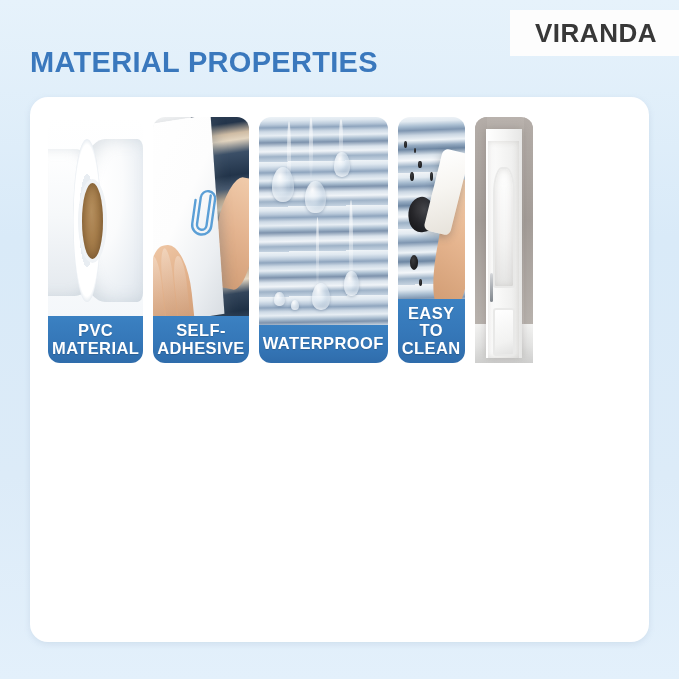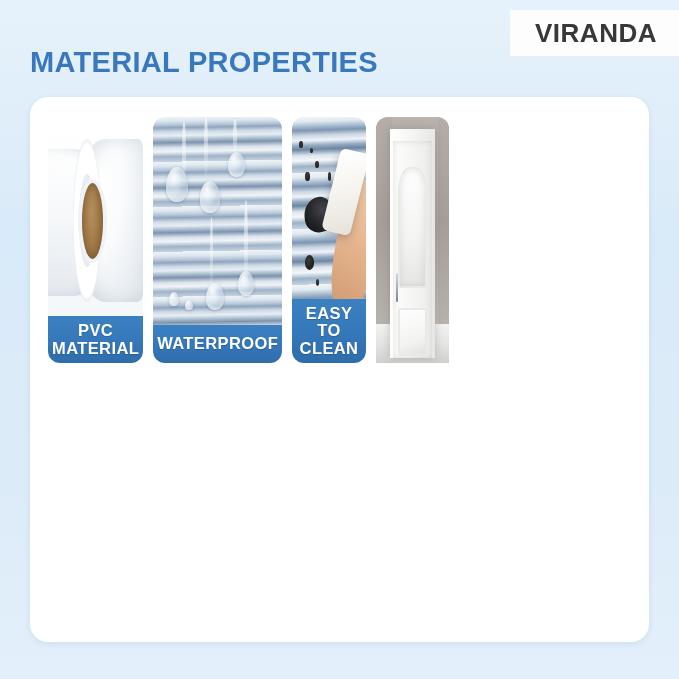--- a/index.html
+++ b/index.html
@@ -386,20 +386,39 @@
           <div class="pvc-bg"></div>
           <div class="pvc-sheet"></div>
           <div class="pvc-roll"></div>
           <div class="pvc-rings"></div>
           <div class="pvc-core"></div>
         </div>
         <div class="tile-label">PVC MATERIAL</div>
       </div>
 
 
+      <div class="tile">
+        <div class="tile-photo">
+          <div class="sa-bg"></div>
+          <div class="sa-marble"></div>
+          <div class="sa-hand-r"></div>
+          <div class="sa-backing"></div>
+          <div class="sa-clip">
+            <svg width="26" height="60" viewBox="0 0 26 60">
+              <path d="M13 6v38a6 6 0 0 1-12 0V10a9 9 0 0 1 18 0v34a12 12 0 0 1-24 0V14" transform="translate(6,1) scale(0.8)" stroke="#5b9fd6" stroke-width="3" fill="none" stroke-linecap="round"></path>
+            </svg>
+          </div>
+          <div class="sa-hand-l">
+            <div class="finger" style="left:4%; top:12%; width:26%; height:86%;"></div>
+            <div class="finger" style="left:33%; top:4%; width:27%; height:94%;"></div>
+            <div class="finger" style="left:63%; top:14%; width:27%; height:84%;"></div>
+          </div>
+        </div>
+        <div class="tile-label">SELF-ADHESIVE</div>
+      </div>
 
       <div class="tile">
         <div class="tile-photo">
           <div class="wp-bg"></div>
           <div class="wp-streak" style="left:22%; top:2%;  width:4px; height:34%;"></div>
           <div class="wp-streak" style="left:39%; top:0%;  width:4px; height:30%;"></div>
           <div class="wp-streak" style="left:62%; top:1%;  width:4px; height:20%;"></div>
           <div class="wp-streak" style="left:70%; top:40%; width:4px; height:44%;"></div>
           <div class="wp-streak" style="left:44%; top:48%; width:3px; height:36%;"></div>
           <div class="drop" style="left:10%; top:24%; width:17%; height:17%;"></div>

